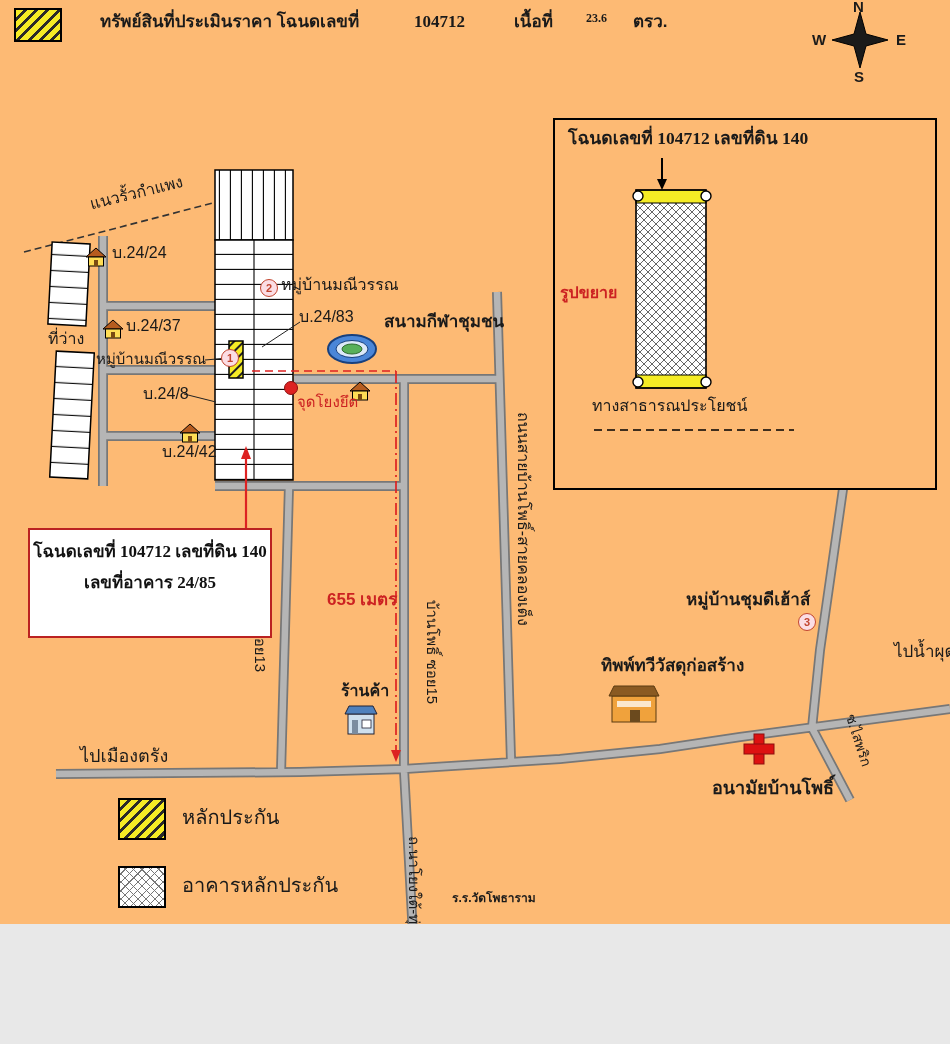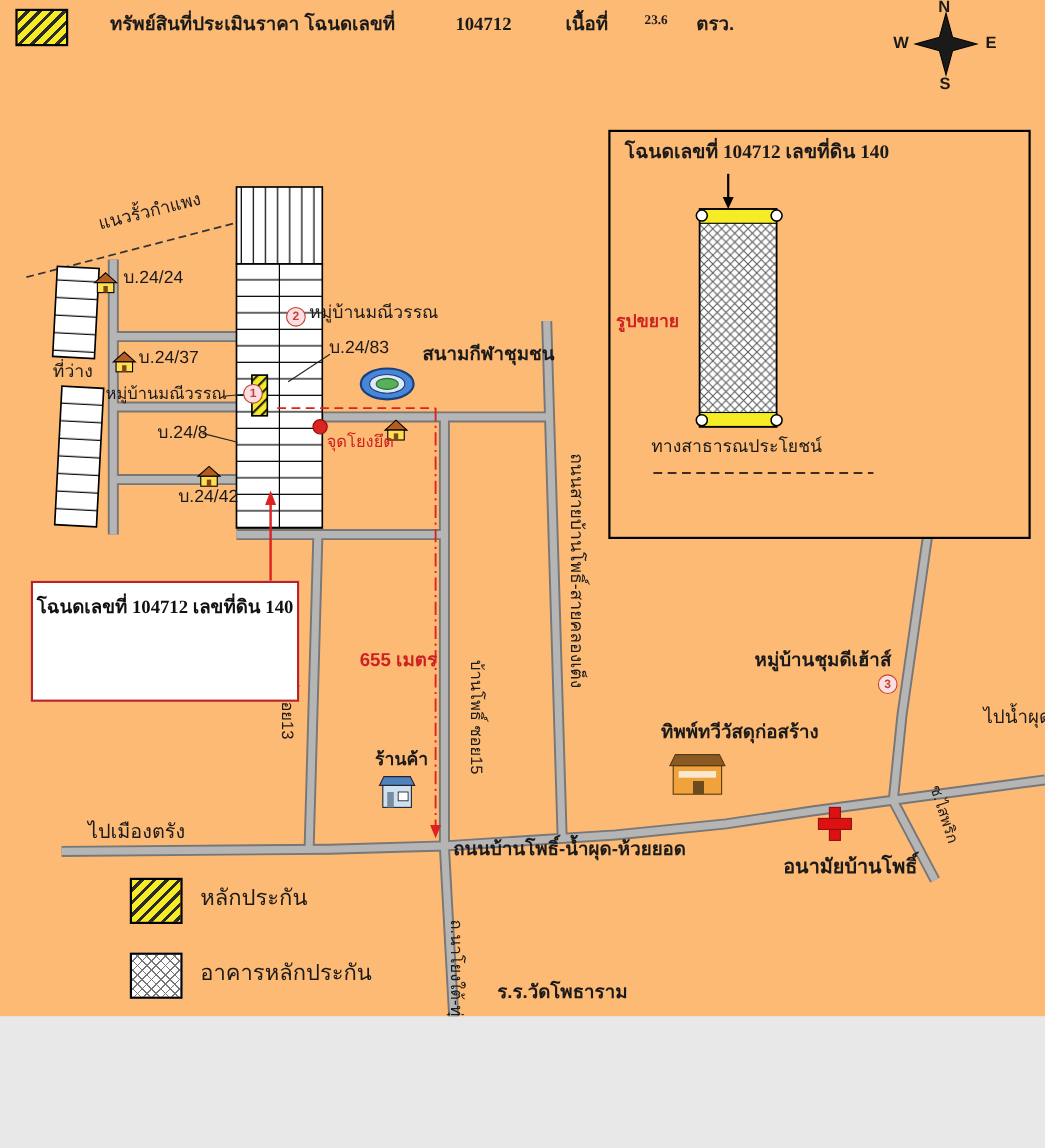--- a/index.html
+++ b/index.html
@@ -194,36 +194,36 @@
   <div class="lbl" style="left:138px;top:443px;margin-left:24px;">บ.24/42</div>
   <div class="lbl" style="left:281px;top:276px;">หมู่บ้านมณีวรรณ</div>
   <div class="lbl" style="left:299px;top:308px;">บ.24/83</div>
   <div class="lbl b" style="left:384px;top:312px;font-size:17px;">สนามกีฬาชุมชน</div>
   <div class="lbl red" style="left:297px;top:393px;font-size:15px;">จุดโยงยึด</div>
   <div class="lbl b red" style="left:327px;top:590px;font-size:17px;">655 เมตร</div>
   <div class="lbl r90" style="left:269px;top:568px;font-size:15px;">บ้านโพธิ์ ซอย13</div>
   <div class="lbl r90" style="left:441px;top:600px;font-size:15px;">บ้านโพธิ์ ซอย15</div>
   <div class="lbl r90" style="left:532px;top:412px;font-size:16px;">ถนนสายบ้านโพธิ์-สายคลองเต็ง</div>
   <div class="lbl" style="left:80px;top:746px;font-size:18px;">ไปเมืองตรัง</div>
-  <div class="lbl b" style="left:412px;top:762px;font-size:17px;">ถนนบ้านโพธิ์-น้ำผุด-ห้วยยอด</div>
   <div class="lbl b" style="left:341px;top:682px;font-size:16px;">ร้านค้า</div>
   <div class="lbl b" style="left:590px;top:656px;font-size:17px;margin-left:11px;">ทิพพ์ทวีวัสดุก่อสร้าง</div>
   <div class="lbl b" style="left:686px;top:590px;font-size:17px;">หมู่บ้านชุมดีเฮ้าส์</div>
   <div class="lbl" style="left:858px;top:642px;font-size:17px;margin-left:36px;">ไปน้ำผุด</div>
   <div class="lbl" style="left:858px;top:712px;font-size:14px;transform:rotate(72deg);transform-origin:0 0;">ซ.ไสพริก</div>
   <div class="lbl b" style="left:712px;top:778px;font-size:18px;">อนามัยบ้านโพธิ์</div>
-  <div class="lbl b" style="left:452px;top:892px;font-size:17px;">ร.ร.วัดโพธาราม</div>
+  <div class="lbl b" style="left:452px;top:892px;font-size:12px;">ร.ร.วัดโพธาราม</div>
   <div class="lbl r90" style="left:423px;top:836px;font-size:15px;">ถ.นาโยงใต้-ทุ่งหนองแห้ง</div>
 
   <div class="numc" style="left:221px;top:349px;">1</div>
   <div class="numc" style="left:260px;top:279px;">2</div>
   <div class="numc" style="left:798px;top:613px;">3</div>
 
   <div class="infobox" style="left:28px;top:528px;width:240px;height:100px;">
     <div>โฉนดเลขที่ 104712 เลขที่ดิน 140</div>
+    <div>เลขที่อาคาร 24/85</div>
   </div>
 
   <div class="swatch hatchY" style="left:118px;top:798px;width:44px;height:38px;"></div>
   <div class="lbl" style="left:182px;top:806px;font-size:20px;">หลักประกัน</div>
   <div class="swatch crossH" style="left:118px;top:866px;width:44px;height:38px;"></div>
   <div class="lbl" style="left:182px;top:874px;font-size:20px;">อาคารหลักประกัน</div>
 
 </div>
 
 </body></html>

